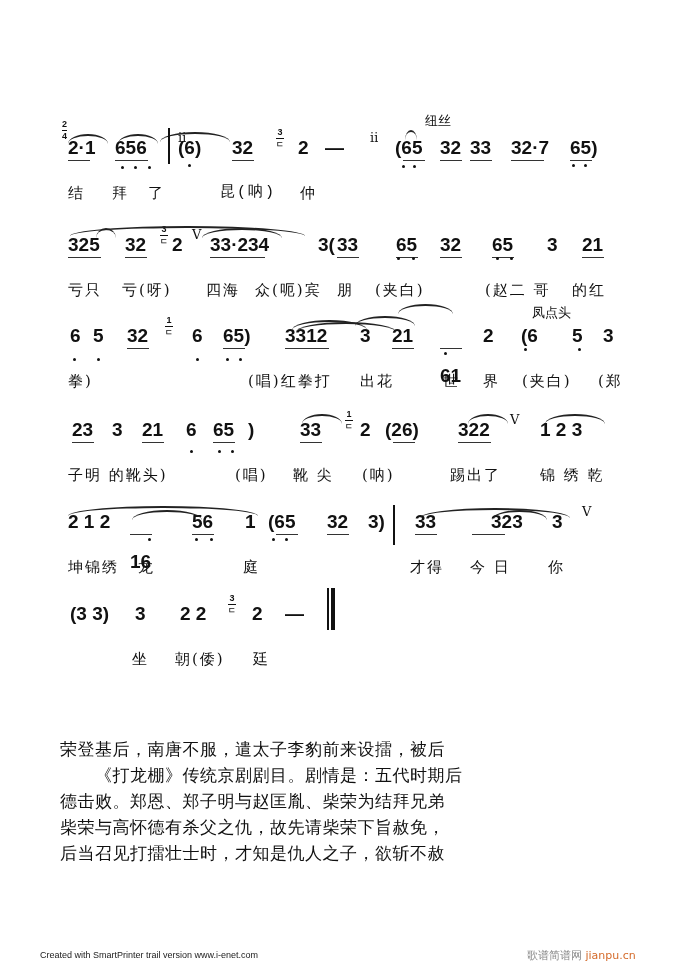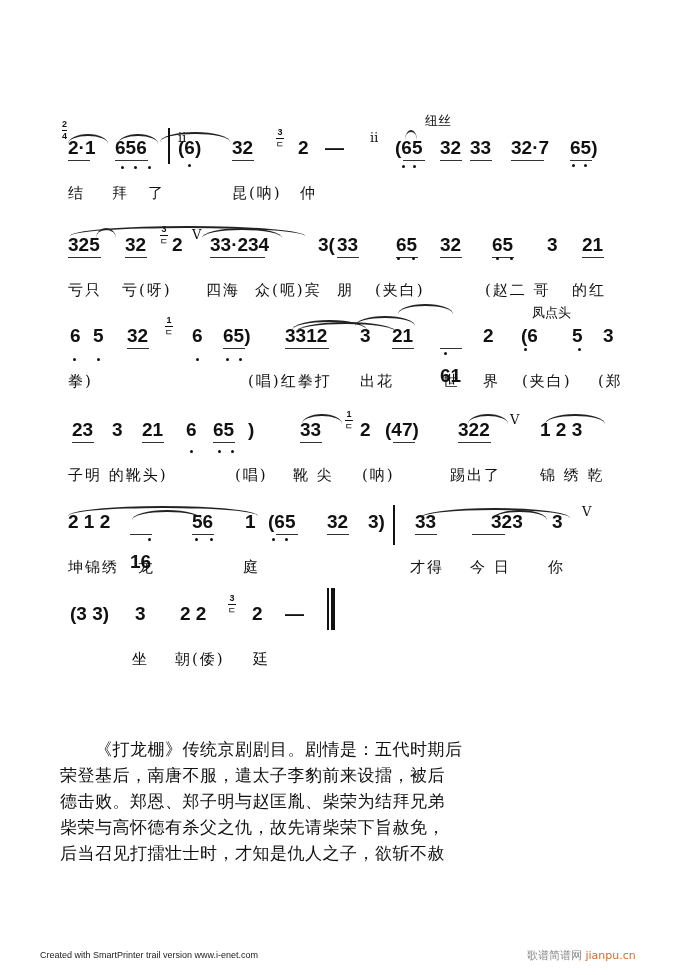--- a/index.html
+++ b/index.html
@@ -42,21 +42,21 @@
     <div class="ul" style="left: 440px; top: 160px; width: 22px;"></div>
     <div class="note" style="left: 470px; top: 138px;">33</div>
     <div class="ul" style="left: 470px; top: 160px; width: 22px;"></div>
     <div class="note" style="left: 511px; top: 138px;">32·7</div>
     <div class="ul" style="left: 511px; top: 160px; width: 33px;"></div>
     <div class="note" style="left: 570px; top: 138px;">65)</div>
     <div class="ul" style="left: 570px; top: 160px; width: 22px;"></div>
     <div class="lyric" style="left: 68px; top: 184px;">结</div>
     <div class="lyric" style="left: 112px; top: 184px;">拜</div>
     <div class="lyric" style="left: 148px; top: 184px;">了</div>
-    <div class="lyric" style="left: 232px; top: 184px;">昆(呐)</div>
+    <div class="lyric" style="left: 220px; top: 184px; font-family: Liberation Mono, monospace;">昆(呐)</div>
     <div class="lyric" style="left: 300px; top: 184px;">仲</div>
     <div class="note" style="left: 68px; top: 235px;">325</div>
     <div class="ul" style="left: 68px; top: 257px; width: 33px;"></div>
     <div class="note" style="left: 125px; top: 235px;">32</div>
     <div class="ul" style="left: 125px; top: 257px; width: 22px;"></div>
     <div class="grace" style="left: 160px; top: 225px;"><span>3</span><span class="ln"></span><span style="font-size:8px">ㄷ</span></div>
     <div class="note" style="left: 172px; top: 235px;">2</div>
     <div class="mark" style="left: 192px; top: 227px;">V</div>
     <div class="note" style="left: 210px; top: 235px;">33·234</div>
     <div class="ul" style="left: 210px; top: 257px; width: 55px;"></div>
@@ -112,21 +112,21 @@
     <div class="note" style="left: 142px; top: 420px;">21</div>
     <div class="ul" style="left: 142px; top: 442px; width: 22px;"></div>
     <div class="note" style="left: 186px; top: 420px;">6</div>
     <div class="note" style="left: 213px; top: 420px;">65</div>
     <div class="ul" style="left: 213px; top: 442px; width: 22px;"></div>
     <div class="note" style="left: 248px; top: 420px;">)</div>
     <div class="note" style="left: 300px; top: 420px;">33</div>
     <div class="ul" style="left: 300px; top: 442px; width: 22px;"></div>
     <div class="grace" style="left: 345px; top: 410px;"><span>1</span><span class="ln"></span><span style="font-size:8px">ㄷ</span></div>
     <div class="note" style="left: 360px; top: 420px;">2</div>
-    <div class="note" style="left: 385px; top: 420px;">(47)</div>
+    <div class="note" style="left: 385px; top: 420px;">(26)</div>
     <div class="ul" style="left: 393px; top: 442px; width: 22px;"></div>
     <div class="note" style="left: 458px; top: 420px;">322</div>
     <div class="ul" style="left: 458px; top: 442px; width: 33px;"></div>
     <div class="mark" style="left: 510px; top: 412px;">V</div>
     <div class="note" style="left: 540px; top: 420px;">1 2 3</div>
     <div class="lyric" style="left: 68px; top: 466px; text-align: right;">子明 的靴头)</div>
     <div class="lyric" style="left: 235px; top: 466px;">(唱)</div>
     <div class="lyric" style="left: 293px; top: 466px;">靴 尖</div>
     <div class="lyric" style="left: 362px; top: 466px;">(呐)</div>
     <div class="lyric" style="left: 450px; top: 466px;">踢出了</div>
@@ -211,22 +211,22 @@
     <div class="dot" style="left: 210px; top: 538px;"></div>
     <div class="dot" style="left: 272px; top: 538px;"></div>
     <div class="dot" style="left: 285px; top: 538px;"></div>
     <div class="bar" style="left: 168px; top: 128px; height: 36px;"></div>
     <div class="bar" style="left: 393px; top: 505px; height: 40px;"></div>
     <div class="bar" style="left: 327px; top: 588px; height: 42px; width: 2px;"></div>
     <div class="bar" style="left: 331px; top: 588px; height: 42px; width: 4px;"></div>
   </div>
 
 <div class="prose" style="top:736px;">
+  <p>荣登基后，南唐不服，遣太子李豹前来设擂，被后</p>
   <p>　　《打龙棚》传统京剧剧目。剧情是：五代时期后</p>
-  <p>荣登基后，南唐不服，遣太子李豹前来设擂，被后</p>
   <p>德击败。郑恩、郑子明与赵匡胤、柴荣为结拜兄弟</p>
   <p>柴荣与高怀德有杀父之仇，故先请柴荣下旨赦免，</p>
   <p>后当召见打擂壮士时，才知是仇人之子，欲斩不赦</p>
 </div>
 
 <div class="footer-left">Created with SmartPrinter trail version www.i-enet.com</div>
 <div class="footer-right">
   <span style="color:#888">歌谱简谱网</span>
   <span>jianpu.cn</span>
 </div>

